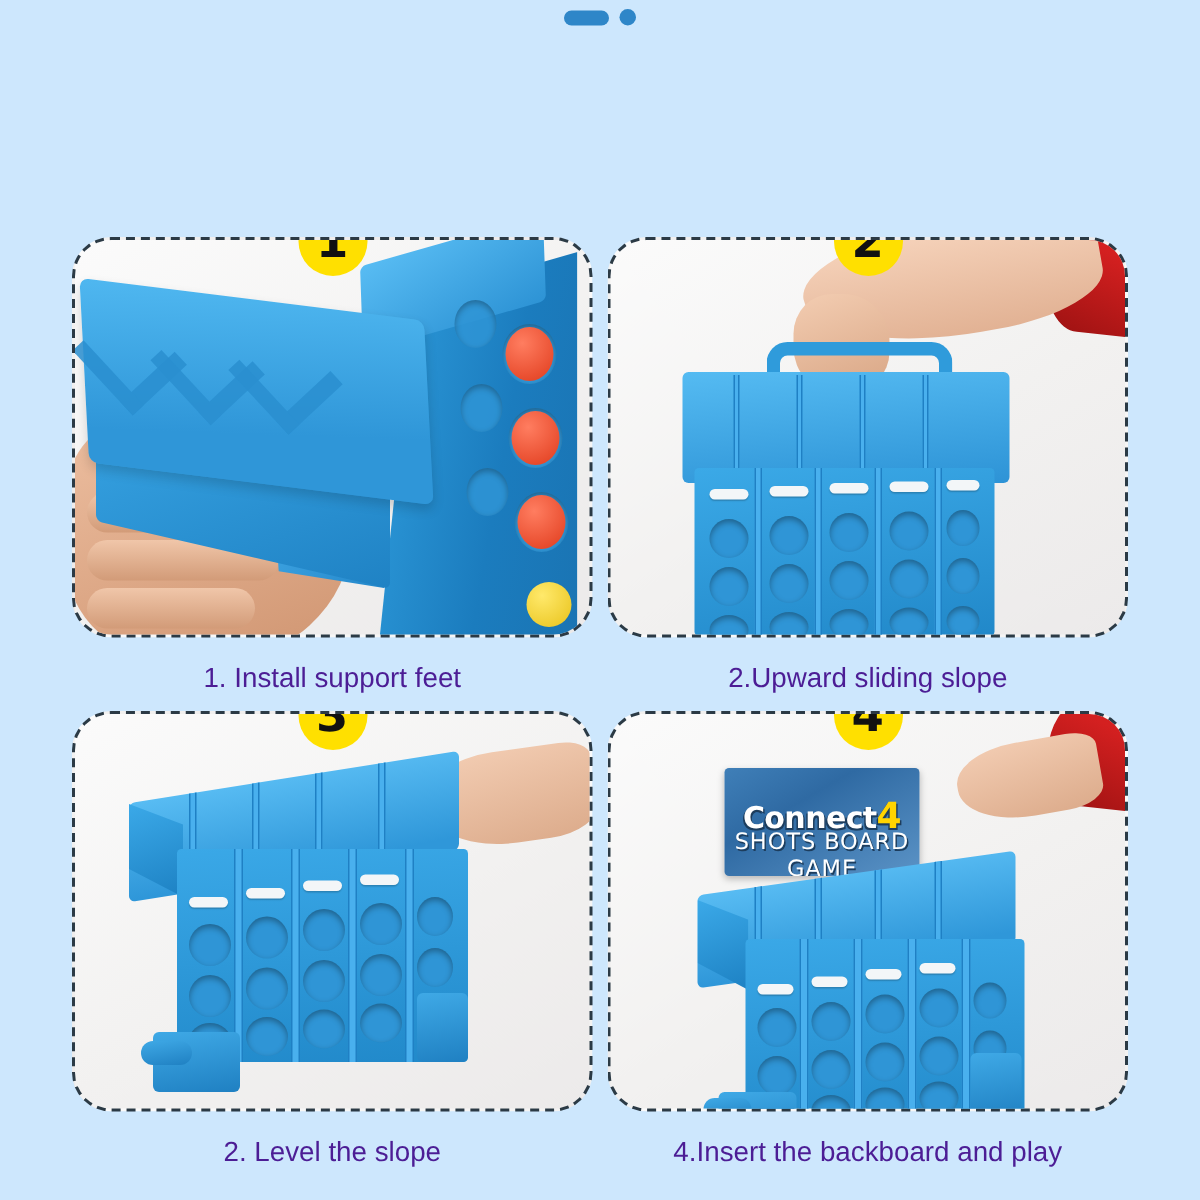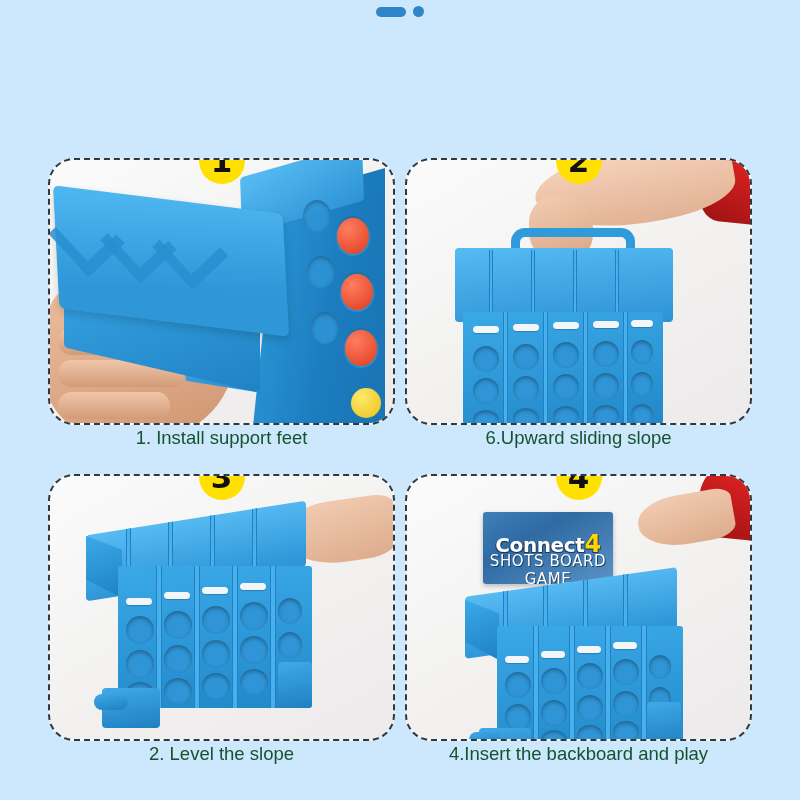--- a/index.html
+++ b/index.html
@@ -69,22 +69,22 @@
     background: #ffe000;
     color: #111;
     font-size: 31px; font-weight: bold;
     display: flex; align-items: center; justify-content: center;
     z-index: 9;
     font-family: "DejaVu Sans", sans-serif;
   }
   .cap {
     text-align: center;
     font-size: 18.5px;
-    color: #14532d;
-    padding-top: 2px;
+    color: #4c1d95;
+    padding-top: 16px;
   }
 
   
   .art { position: absolute; inset: 0; }
   .redball   { background: radial-gradient(circle at 35% 30%, #ff7d60, #e03b1c); }
   .yelball   { background: radial-gradient(circle at 35% 30%, #ffe96b, #e8c21a); }
 
   
   .sleeve {
     position: absolute; right: -6px; top: -4px;
@@ -359,21 +359,21 @@
             <div class="rib" style="left:80px; top:0;  width:5px; height:112px;"></div>
             <div class="rib" style="left:120px;top:0;  width:5px; height:112px;"></div>
             <div class="rib" style="left:160px;top:0;  width:5px; height:112px;"></div>
           </div>
         </div>
         <div class="badge">2</div>
       </div>
     </div>
 
     <div class="cap">1. Install support feet</div>
-    <div class="cap">6.Upward sliding slope</div>
+    <div class="cap">2.Upward sliding slope</div>
 
     <div class="cellwrap">
       <div class="panel" id="p3">
         <div class="art">
           <div class="hand3"></div>
 
           <div class="ramp" style="left:36px; top:42px; width:220px; height:66px; transform:skewY(-9deg);">
             <div class="rib" style="left:40px;top:0;width:5px;height:66px;"></div>
             <div class="rib" style="left:82px;top:0;width:5px;height:66px;"></div>
             <div class="rib" style="left:124px;top:0;width:5px;height:66px;"></div>

